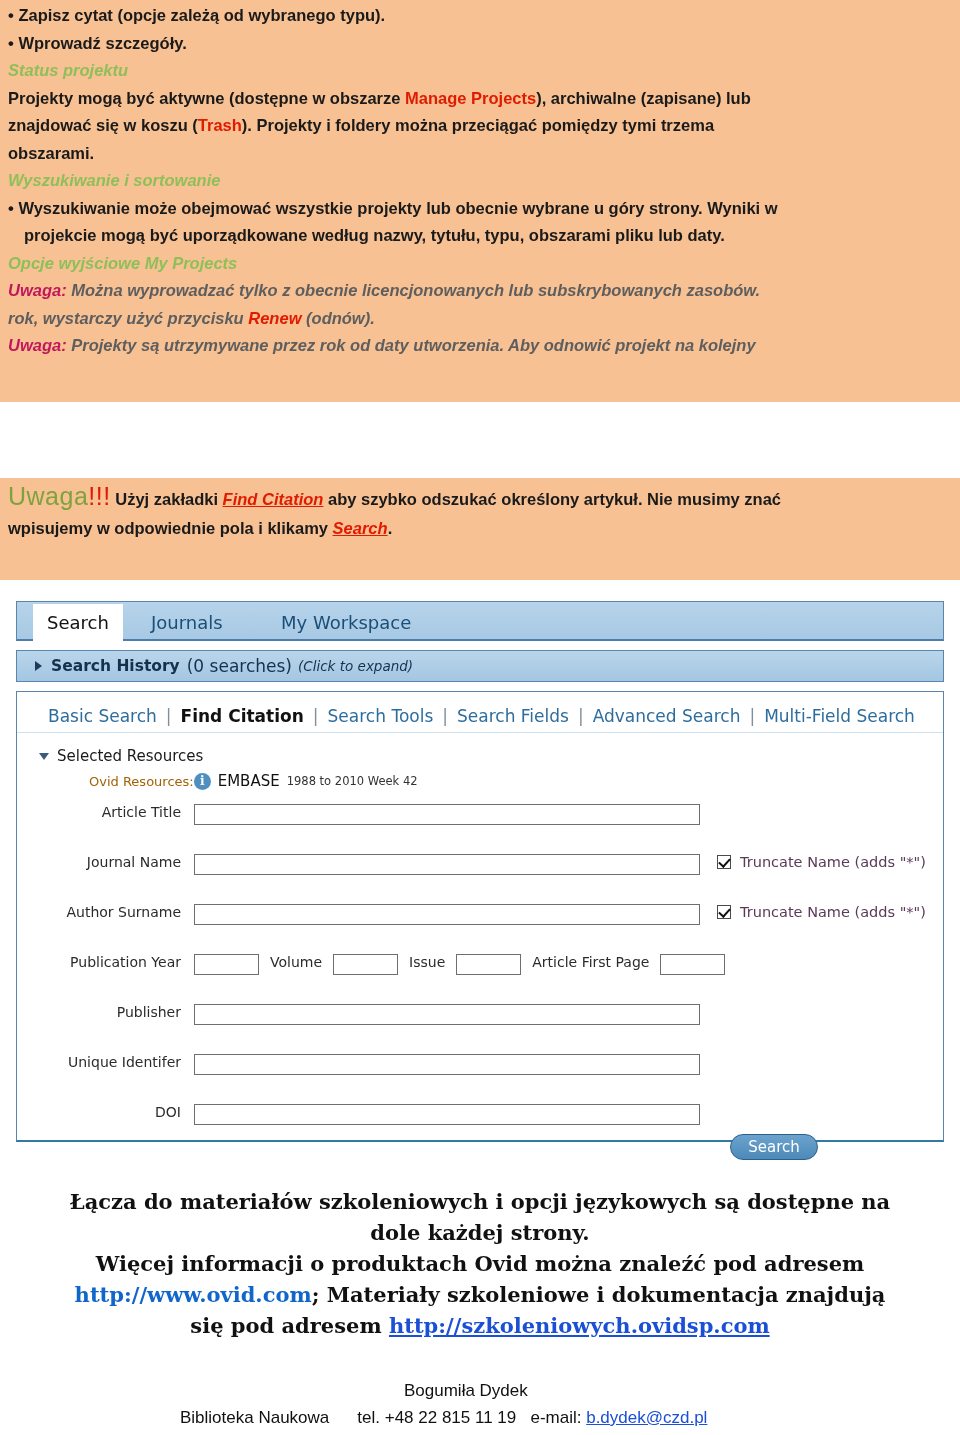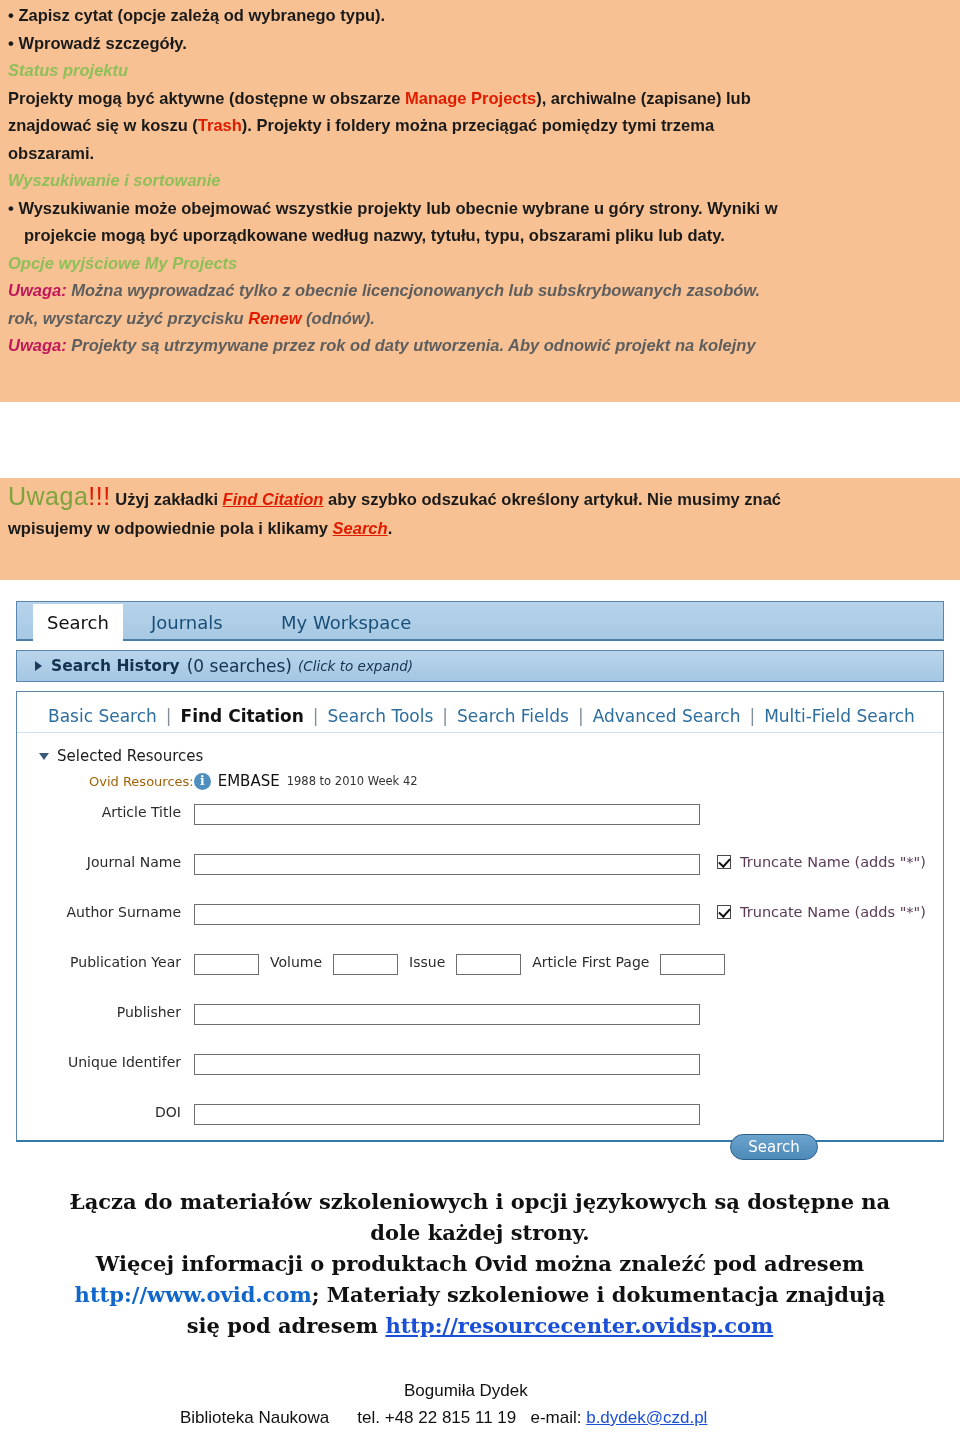--- a/index.html
+++ b/index.html
@@ -323,21 +323,21 @@
       <div class="search-btn">Search</div>
     </div>
   </div>
 </div>
 
 <div class="footer-serif">
   <div>Łącza do materiałów szkoleniowych i opcji językowych są dostępne na</div>
   <div>dole każdej strony.</div>
   <div>Więcej informacji o produktach Ovid można znaleźć pod adresem</div>
   <div><span class="link-cyan">http://www.ovid.com</span><span>; Materiały szkoleniowe i dokumentacja znajdują</span></div>
-  <div><span>się pod adresem </span><span class="link-blue u">http://resourcecenter.ovidsp.com</span></div>
+  <div><span>się pod adresem </span><span class="link-blue u">http://szkoleniowych.ovidsp.com</span></div>
 </div>
 
 <div class="contact">
   <div class="contact-name">Bogumiła Dydek</div>
   <div class="contact-row">
     <span class="contact-lib">Biblioteka Naukowa</span><span>tel. +48  22 815 11 19</span>&nbsp;&nbsp;&nbsp;<span>e-mail: </span><span class="mailto">b.dydek@czd.pl</span>
   </div>
 </div>
 
 </body></html>

